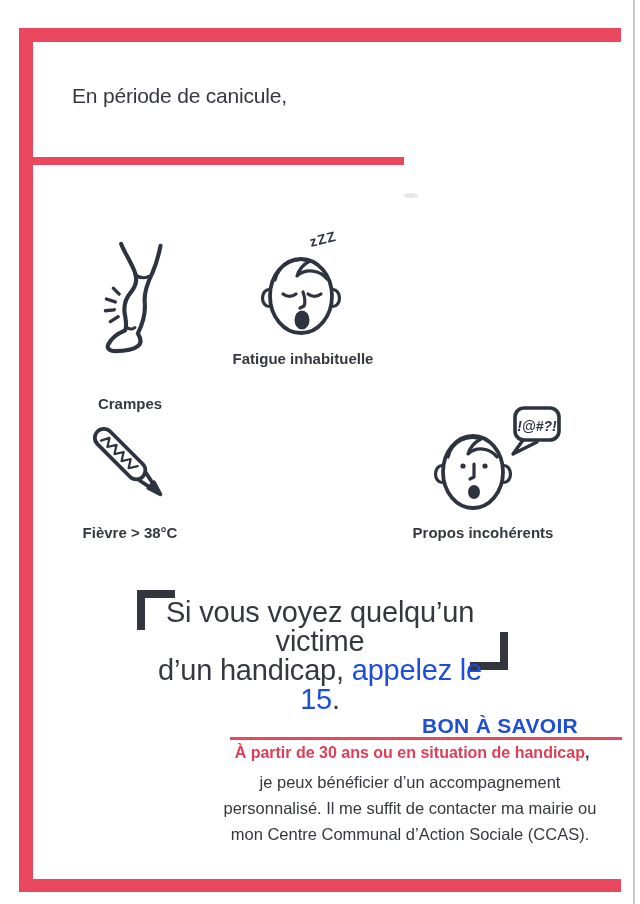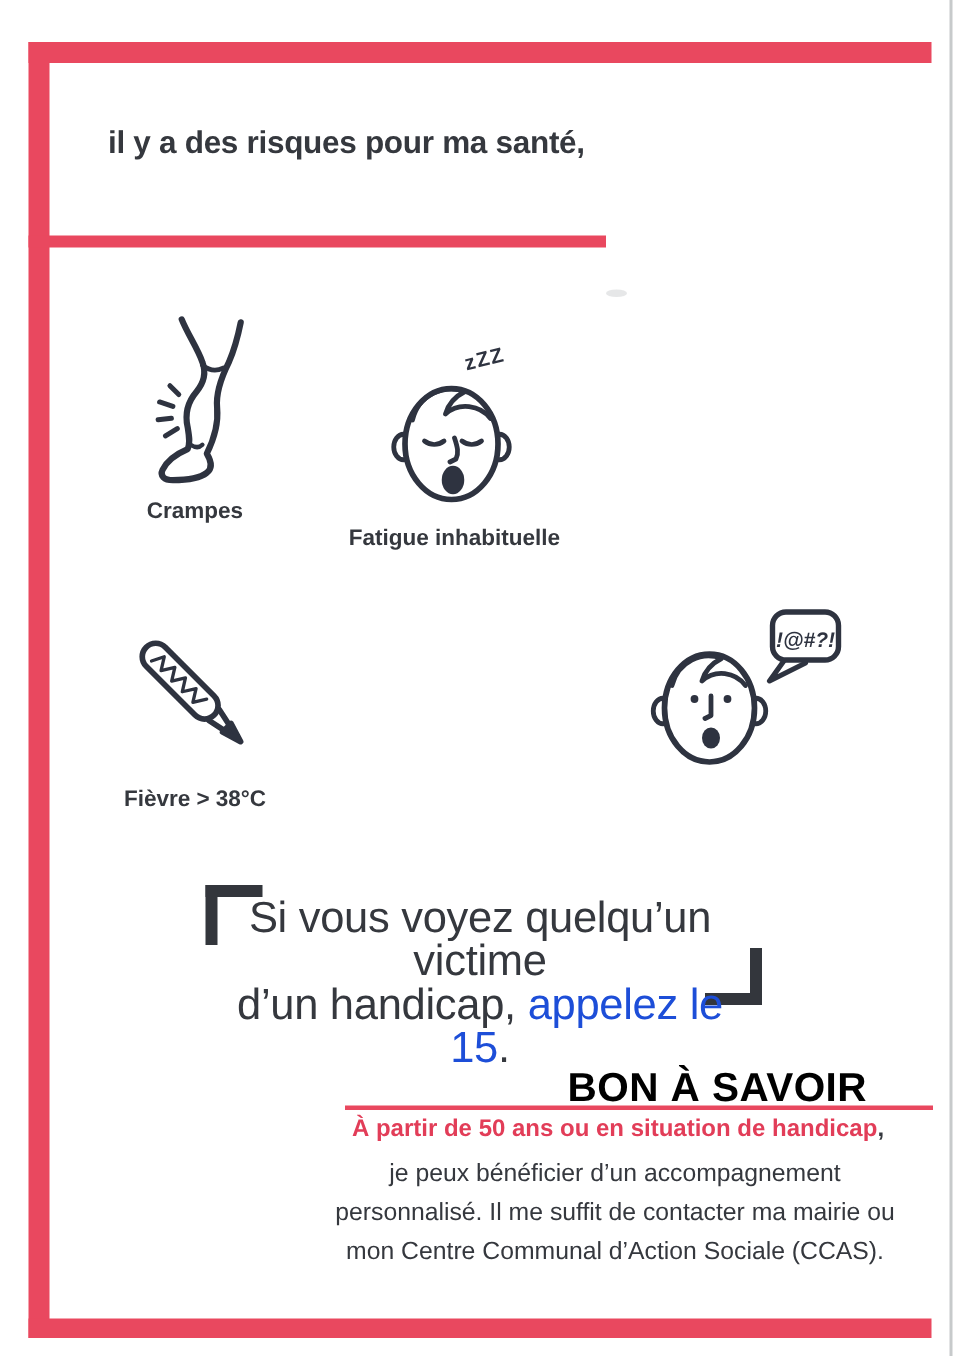--- a/index.html
+++ b/index.html
@@ -18,56 +18,56 @@
   .title{position:absolute;left:72px;top:84px;font-size:21px;line-height:23.5px;letter-spacing:-0.2px;}
   .title .l2,.title .l3{font-weight:bold;}
   .title-underline{position:absolute;left:19px;top:157px;width:385px;height:8px;background:#e9485f;}
 
   
   .cell{position:absolute;width:170px;display:flex;flex-direction:column;align-items:center;}
   .iconbox{display:flex;align-items:flex-end;justify-content:center;}
   .row1 .iconbox{height:120px;}
   .row2 .iconbox{height:112px;}
   .sym-label{margin-top:6px;font-weight:bold;font-size:15px;white-space:nowrap;}
-  .r1c1{left:45px;top:206px;} .r1c2{left:218px;top:224px;} .r1c3{left:398px;top:224px;}
+  .r1c1{left:45px;top:237px;gap:32px;} .r1c2{left:218px;top:224px;} .r1c3{left:398px;top:224px;}
   .r2c1{left:45px;top:406px;} .r2c2{left:218px;top:406px;} .r2c3{left:398px;top:406px;}
 
   
   .callout{position:absolute;left:135px;top:598px;width:370px;text-align:center;
            font-size:29px;line-height:29px;letter-spacing:-0.2px;}
   .callout .hl{color:#1d4ed8;font-weight:normal;}
   .bracket{position:absolute;}
   .bracket-tl{left:137px;top:590px;width:30px;height:32px;border-left:8px solid #33363c;border-top:8px solid #33363c;}
   .bracket-br{left:470px;top:632px;width:30px;height:30px;border-right:8px solid #33363c;border-bottom:8px solid #33363c;}
 
   
   .bas-head{position:absolute;left:230px;top:713px;width:392px;height:27px;box-sizing:border-box;
             border-bottom:3.5px solid #e9485f;text-align:right;padding-right:44px;
-            font-size:27px;font-weight:bold;color:#000000;letter-spacing:.3px;line-height:25px;}
+            font-size:21px;font-weight:bold;color:#1d4ed8;letter-spacing:.3px;line-height:25px;}
   .bas-red{position:absolute;left:202px;top:744px;width:420px;text-align:center;
            font-size:16px;font-weight:bold;color:#e23d58;}
   .bas-red .dark{color:#35383e;}
   .bas-body{position:absolute;left:140px;top:769px;width:540px;text-align:center;
             font-size:16.5px;line-height:26px;color:#35383e;}
 
   svg text{font-family:"Liberation Sans","DejaVu Sans",sans-serif;}
 </style>
 </head>
 <body>
 
 <div class="page">
 
   <div class="bar bar-left"></div>
   <div class="bar bar-top"></div>
   <div class="bar bar-bottom"></div>
   <div class="paper-edge"></div>
   <div class="smudge"></div>
 
   <div class="title">
-    <div class="l2">il y a des risques pour ma santé,</div>
+    <div class="l1">En période de canicule,</div>
   </div>
   <div class="title-underline"></div>
 
   <div class="cell row1 r1c1">
     <div class="iconbox">
       <svg width="100" height="118" viewBox="0 0 100 120">
         <g fill="none" stroke="#2e3340" stroke-width="4.2" stroke-linecap="round" stroke-linejoin="round">
           <path d="M41 5 C45 15 52 25 55 34 C58 42 56 48 51 54 C45 61 43 69 45 78 C46 84 47 89 45 93 C38 96 31 101 28 107 C26 111 29 114 35 114 C44 114 53 113 58 109 C62 106 61 101 58 96 C63 86 66 76 65 65 C64 55 68 44 73 34 C76 27 79 17 81 7"></path>
           <path d="M55 36 C60 40 65 40 69 38" stroke-width="3.2"></path>
           <path d="M47 90 C50 92 53 92 55 90" stroke-width="3"></path>
@@ -128,30 +128,31 @@
           <circle cx="60" cy="62" r="2.6" fill="#2e3340" stroke="none"></circle>
           <circle cx="82" cy="62" r="2.6" fill="#2e3340" stroke="none"></circle>
           <path d="M71 60 L71 73 L67 75" stroke-width="3.2"></path>
           <ellipse cx="71" cy="88" rx="6" ry="7" fill="#2e3340" stroke="none"></ellipse>
           <path d="M120 36 L110 50 L134 38" fill="#fff" stroke-width="3.4"></path>
           <rect x="112" y="4" width="44" height="32" rx="9" fill="#fff" stroke-width="3.6"></rect>
         </g>
         <text x="134" y="27" text-anchor="middle" font-size="14" font-weight="bold" font-style="italic" fill="#2e3340">!@#?!</text>
       </svg>
     </div>
+    <div class="sym-label">Propos incohérents</div>
   </div>
 
   <div class="bracket bracket-tl"></div>
   <div class="bracket bracket-br"></div>
   <div class="callout">
     <div>Si vous voyez quelqu’un victime</div>
     <div><span>d’un handicap, </span><span class="hl">appelez le 15</span><span>.</span></div>
   </div>
 
   <div class="bas-head">BON À SAVOIR</div>
-  <div class="bas-red"><span>À partir de 50 ans ou en situation de handicap</span><span class="dark">,</span></div>
+  <div class="bas-red"><span>À partir de 30 ans ou en situation de handicap</span><span class="dark">,</span></div>
   <div class="bas-body">
     <div>je peux bénéficier d’un accompagnement</div>
     <div>personnalisé. Il me suffit de contacter ma mairie ou</div>
     <div>mon Centre Communal d’Action Sociale (CCAS).</div>
   </div>
 
 </div>
 
 </body></html>

